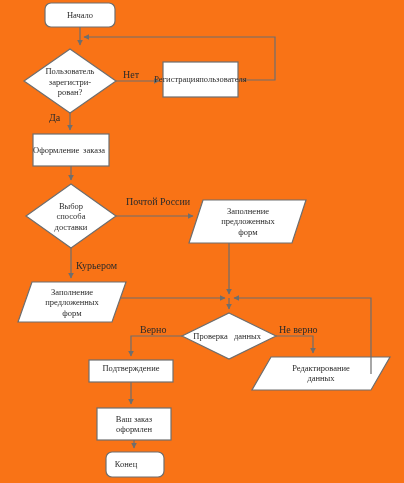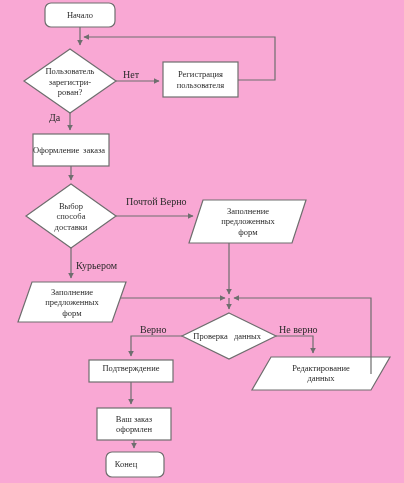--- a/index.html
+++ b/index.html
@@ -4,21 +4,21 @@
 <style>
   html, body {
     margin: 0;
     padding: 0;
     background: #ffffff;
   }
   #canvas {
     position: relative;
     width: 404px;
     height: 483px;
-    background: #f9a8d4;
+    background: #f97316;
     font-family: "Liberation Serif", "DejaVu Serif", serif;
     overflow: hidden;
     text-decoration: underline;
   }
   #flow-svg {
     position: absolute;
     left: 0;
     top: 0;
   }
   .node-label {
@@ -117,21 +117,21 @@
   <div class="node-label" style="left:45px; top:3px; width:70px; height:24px;">
     <span>Начало</span>
   </div>
 
   <div class="node-label" style="left:20px; top:59px; width:100px; height:46px; flex-direction:column;justify-content:center;">
     <span>Пользователь</span>
     <span>зарегистри-</span>
     <span>рован?</span>
   </div>
 
-  <div class="node-label" style="left:163px; top:62px; width:75px; height:35px; flex-direction:column;">
+  <div class="node-label" style="left:163px; top:62px; width:75px; height:35px; flex-direction:row;">
     <span>Регистрация</span>
     <span>пользователя</span>
   </div>
 
   <div class="node-label" style="left:33px; top:134px; width:76px; height:32px; flex-direction:row;">
     <span>Оформление</span>
     <span>заказа</span>
   </div>
 
   <div class="node-label" style="left:31px; top:200px; width:80px; height:33px; flex-direction:column;">
@@ -172,21 +172,21 @@
   </div>
 
   <div class="node-label" style="left:106px; top:452px; width:40px; height:25px;text-align:center;">
     <span>Конец</span>
   </div>
 
   <div class="edge-label" style="left:123px; top:70px;">Нет</div>
 
   <div class="edge-label" style="left:49px; top:113px;">Да</div>
 
-  <div class="edge-label" style="left:126px; top:197px;">Почтой Верно</div>
+  <div class="edge-label" style="left:126px; top:197px;">Почтой России</div>
 
   <div class="edge-label" style="left:76px; top:261px;">Курьером</div>
 
   <div class="edge-label" style="left:140px; top:325px;">Верно</div>
 
   <div class="edge-label" style="left:279px; top:325px;">Не верно</div>
 
 </div>
 
 </body></html>

